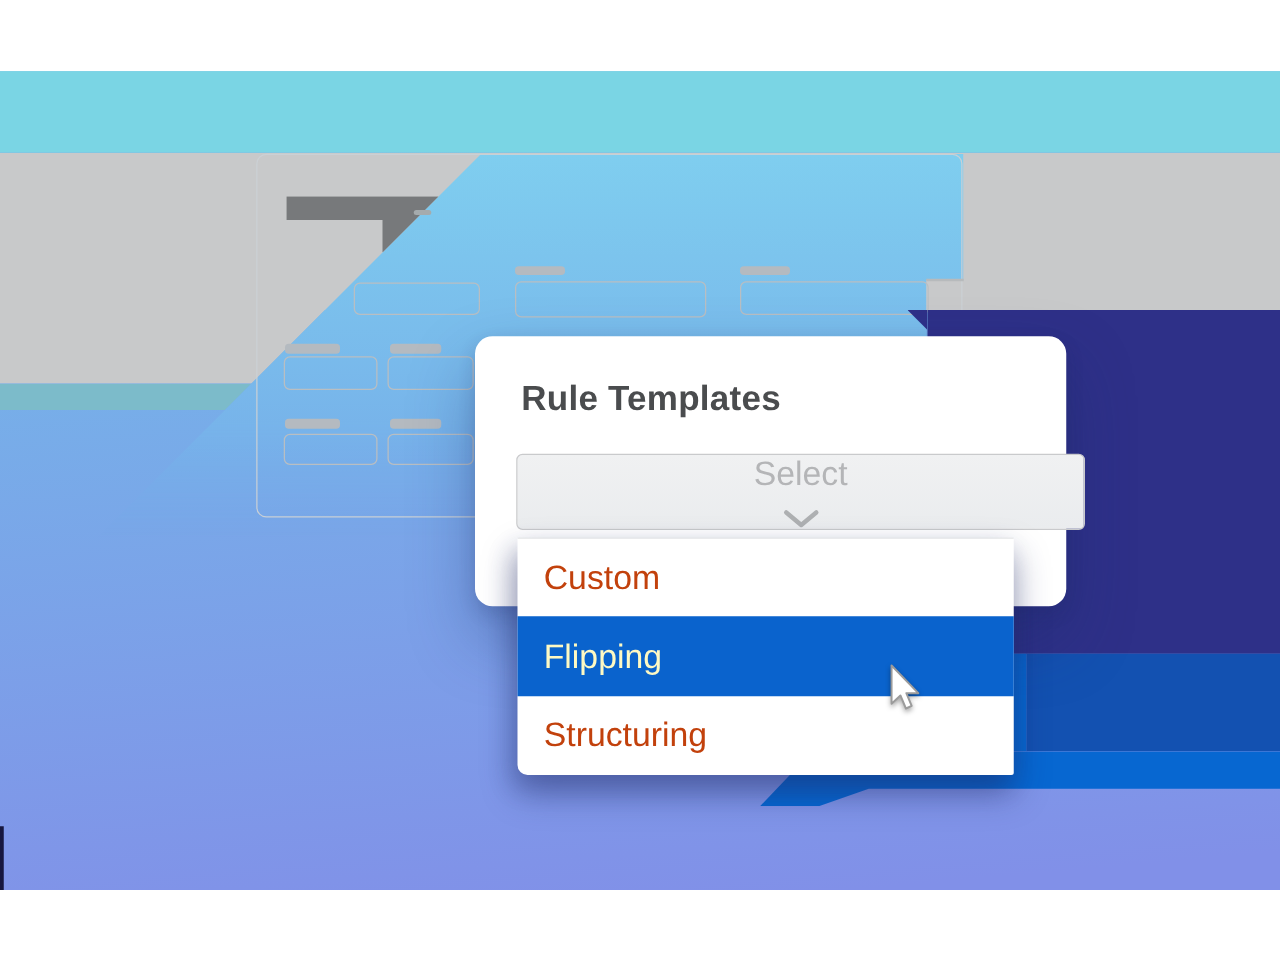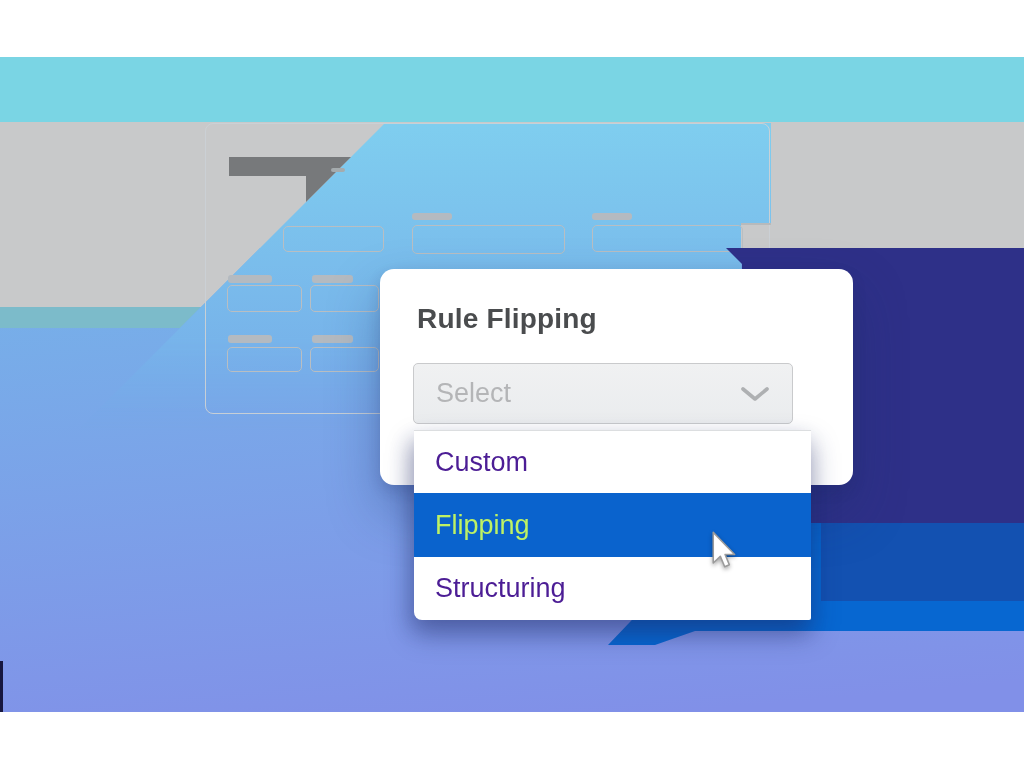--- a/index.html
+++ b/index.html
@@ -36,30 +36,30 @@
   .medium-rect{left:821px;top:523px;width:203px;height:78px;background:#1351b1;}
   .bright-strip{left:810px;top:523px;width:11px;height:78px;background:#0767d1;}
   .bright-band{left:608px;top:601px;width:416px;height:44px;background:#0767d1;
     clip-path:polygon(42px 0,416px 0,416px 30px,87px 30px,47px 44px,0 44px);}
   .dark-sliver{left:0;top:661px;width:3px;height:51px;background:#17173f;}
 
   
   .card{left:380px;top:269px;width:473px;height:216px;background:#ffffff;border-radius:14px;
     box-shadow:0 6px 14px rgba(30,40,90,.16),0 26px 52px rgba(30,50,110,.35);}
   .card-title{left:417px;top:303px;font-size:28px;font-weight:700;color:#4a4c4e;letter-spacing:.2px;}
-  .select-box{left:413px;top:363px;width:380px;height:61px;box-sizing:border-box;
+  .select-box{left:413px;top:363px;width:455px;height:61px;box-sizing:border-box;
     background:linear-gradient(180deg,#f0f1f2,#eaecee);border:1.5px solid #c9cacc;border-radius:5px;
-    display:flex;align-items:center;justify-content:space-between;padding:16px 22px;cursor:pointer;}
+    display:flex;align-items:center;justify-content:space-between;padding:0 22px;cursor:pointer;flex-direction:column;}
   .select-text{font-size:27px;color:#b4b5b7;}
   .dropdown{left:414px;top:430px;width:397px;height:189px;background:#ffffff;
     border-top:1px solid #dcdee0;border-radius:0 0 2px 8px;
     box-shadow:-4px 10px 20px rgba(30,40,100,.22),0 14px 28px rgba(30,40,100,.40);}
-  .opt{display:flex;align-items:center;padding-left:21px;font-size:27px;color:#4c1d95;cursor:pointer;}
+  .opt{display:flex;align-items:center;padding-left:21px;font-size:27px;color:#c2410c;cursor:pointer;}
   .opt-custom{height:62px;}
-  .opt-flipping{height:64px;background:#0a63cd;color:#bef264;}
+  .opt-flipping{height:64px;background:#0a63cd;color:#fef9c3;}
   .opt-structuring{height:63px;border-radius:14px;}
   .cursor-svg{left:711px;top:531px;filter:drop-shadow(0 2px 2px rgba(0,0,0,.35));}
 </style>
 </head>
 <body>
 
 <div class="stage">
 
   <div class="abs bg-gradient"></div>
   <div class="abs cyan-band"></div>
@@ -86,21 +86,21 @@
   <div class="abs flabel" style="left:312px;top:335px;width:41px;height:8px;"></div>
 
   <div class="abs indigo-wedge"></div>
   <div class="abs indigo-rect"></div>
   <div class="abs medium-rect"></div>
   <div class="abs bright-strip"></div>
   <div class="abs bright-band"></div>
   <div class="abs dark-sliver"></div>
 
   <div class="abs card"></div>
-  <div class="abs card-title">Rule Flipping</div>
+  <div class="abs card-title">Rule Templates</div>
 
   <div class="abs select-box">
     <span class="select-text">Select</span>
     <span style="display:flex;">
       <svg width="30" height="16" viewBox="0 0 30 16">
         <polyline points="3,3 15,13 27,3" fill="none" stroke="#aeb0b2" stroke-width="3.6" stroke-linecap="round" stroke-linejoin="round"></polyline>
       </svg>
     </span>
   </div>
 

